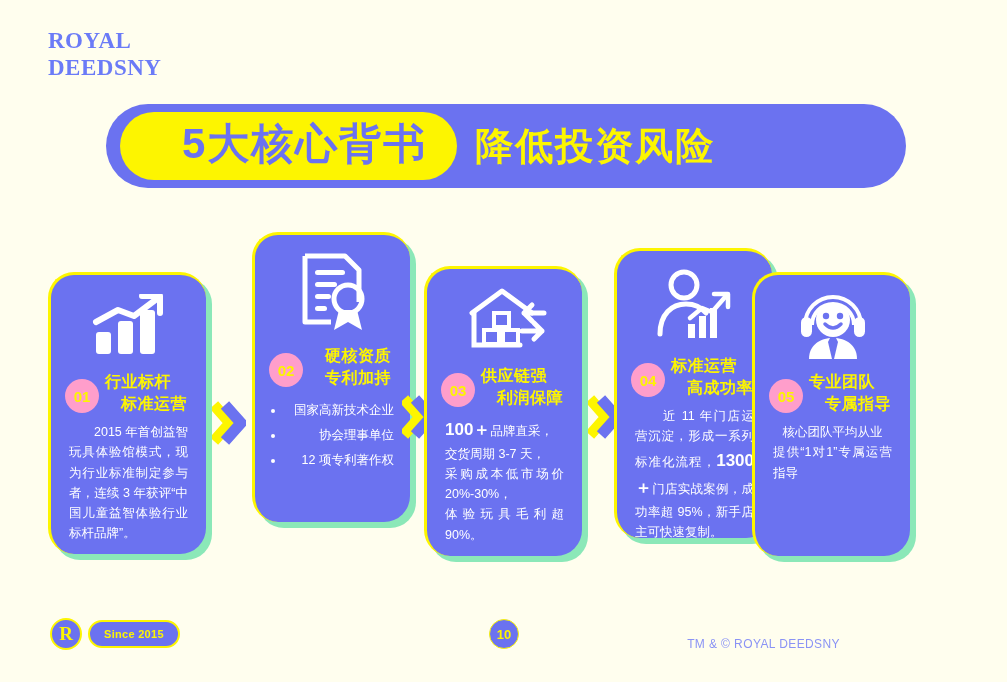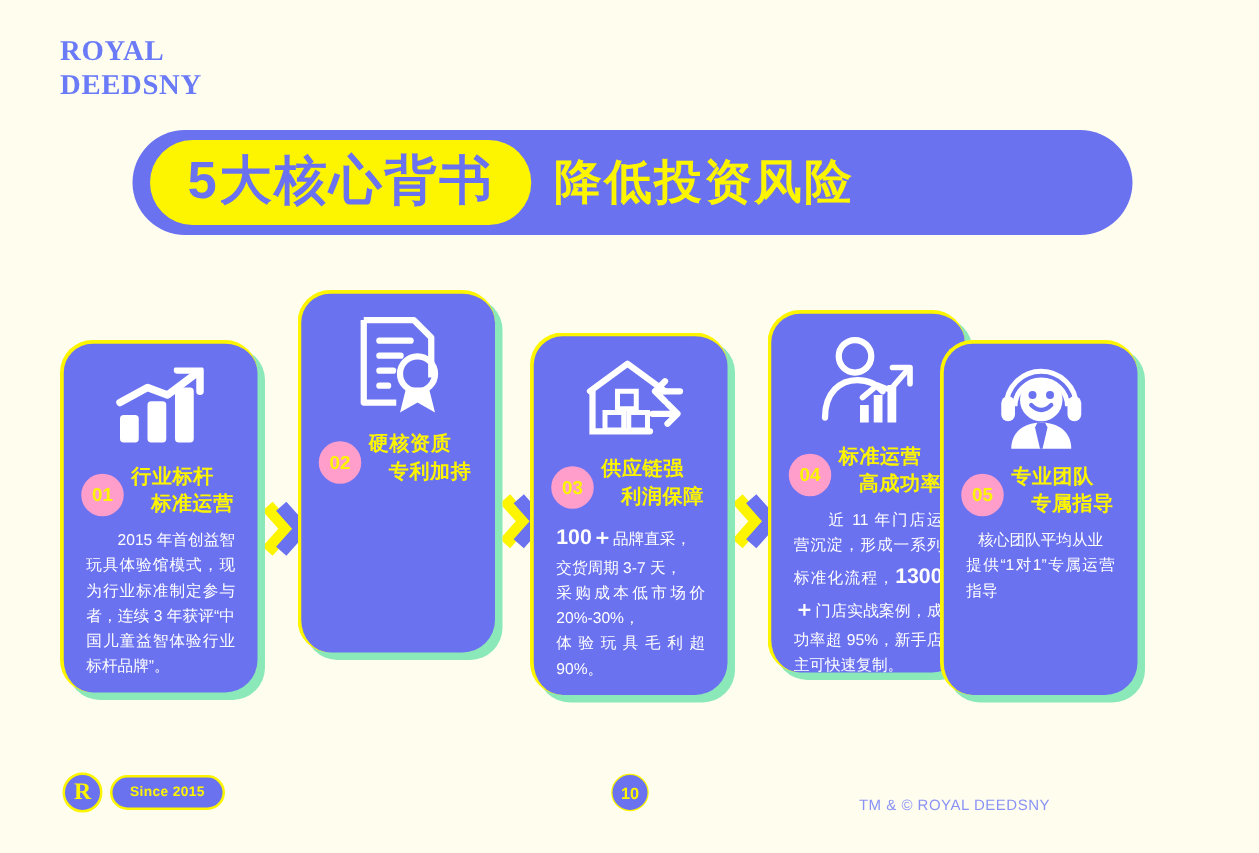--- a/index.html
+++ b/index.html
@@ -27,21 +27,21 @@
     display: flex; align-items: center; padding-left: 14px; gap: 18px;
   }
   .banner-pill {
     background: #FDF500; border-radius: 36px;
     padding: 4px 30px 8px 30px;
     display: flex; align-items: center; justify-content: center;
     height: 68px;
   }
   .banner-pill-text {
     color: #6B72F0; font-size: 42px; font-weight: bold;
-    letter-spacing: 2px; line-height: 1;
+    letter-spacing: 2px; line-height: 1; margin-left: 32px;
   }
   .banner-sub {
     color: #FDF500; font-size: 38px; font-weight: bold;
     letter-spacing: 2px; line-height: 1;
   }
 
   
   .cards { position: absolute; left: 0; top: 0; width: 1007px; height: 682px; }
 
   .card {
@@ -177,40 +177,45 @@
       </div>
     </div>
 
     <div class="arrow" style="left:212px; top:400px;">
       <svg width="34" height="46" viewBox="0 0 34 46">
         <path d="M2 5 L18 23 L2 41" stroke="#FDF500" stroke-width="11" fill="none" stroke-linecap="butt" stroke-linejoin="miter"></path>
         <path d="M13 5 L29 23 L13 41" stroke="#6B72F0" stroke-width="11" fill="none" stroke-linecap="butt" stroke-linejoin="miter"></path>
       </svg>
     </div>
 
-    <div class="card" style="left:238px; top:232px; width:158px; height:290px;">
+    <div class="card" style="left:252px; top:232px; width:158px; height:290px;text-align:right;">
       <div class="card-icon" style="height:92px;">
         <svg width="84" height="82" viewBox="0 0 84 82" fill="none">
           <path d="M14 4 H54 L68 18 V50" stroke="#fff" stroke-width="5" fill="none" stroke-linejoin="round"></path>
           <path d="M14 4 V70 H40" stroke="#fff" stroke-width="5" fill="none" stroke-linejoin="round"></path>
           <rect x="24" y="18" width="30" height="5" rx="2.5" fill="#fff"></rect>
           <rect x="24" y="30" width="22" height="5" rx="2.5" fill="#fff"></rect>
           <rect x="24" y="42" width="16" height="5" rx="2.5" fill="#fff"></rect>
           <rect x="24" y="54" width="12" height="5" rx="2.5" fill="#fff"></rect>
           <circle cx="57" cy="47" r="14" stroke="#fff" stroke-width="5" fill="none"></circle>
           <path d="M48 58 L43 78 L57 70 L71 78 L66 58" fill="#fff"></path>
         </svg>
       </div>
       <div class="card-title-row">
         <div class="badge">02</div>
         <div class="card-title">
           <span>硬核资质</span>
           <span class="l2">专利加持</span>
         </div>
       </div>
+      <ul class="bullets">
+        <li>国家高新技术企业</li>
+        <li>协会理事单位</li>
+        <li>12 项专利著作权</li>
+      </ul>
     </div>
 
     <div class="arrow" style="left:402px; top:394px;">
       <svg width="34" height="46" viewBox="0 0 34 46">
         <path d="M2 5 L18 23 L2 41" stroke="#FDF500" stroke-width="11" fill="none"></path>
         <path d="M13 5 L29 23 L13 41" stroke="#6B72F0" stroke-width="11" fill="none"></path>
       </svg>
     </div>
 
     <div class="card" style="left:424px; top:266px; width:158px; height:290px;">

